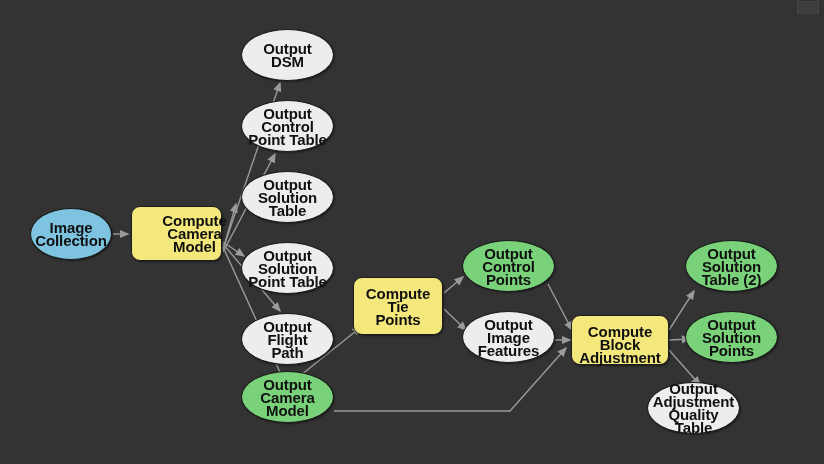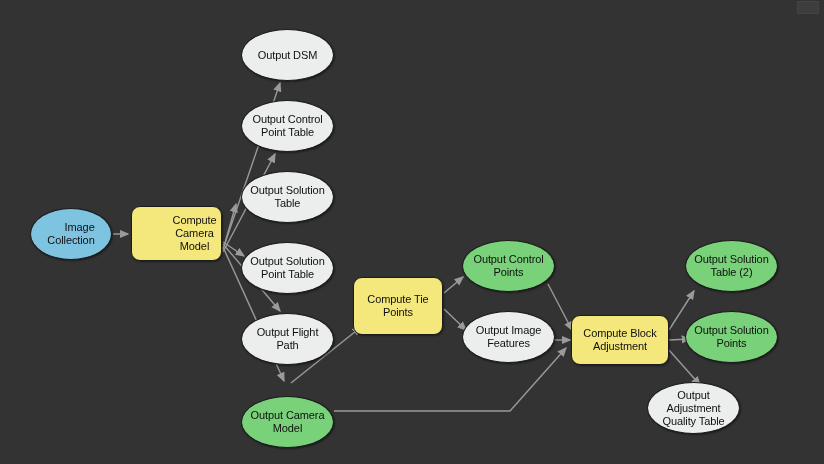--- a/index.html
+++ b/index.html
@@ -24,24 +24,25 @@
     height: 464px;
     pointer-events: none;
   }
   .node {
     position: absolute;
     display: flex;
     align-items: center;
     justify-content: center;
     text-align: center;
     color: #101010;
-    font-size: 11px;
+    font-size: 15px;
     line-height: 13px;
     box-sizing: border-box;
     letter-spacing: -0.1px;
+    font-weight: bold;
   }
   .node-label {
     display: block;
     padding: 0 6px;
     white-space: pre-line;
   }
   .node.ellipse {
     border-radius: 50%;
   }
   .node.process {
@@ -54,21 +55,20 @@
   }
   .n-data-green {
     background: #79d27a;
     border: 1px solid #1a1a1a;
     box-shadow: 1px 1px 2px rgba(0,0,0,0.45);
   }
   .n-data-blue {
     background: #7ec4e0;
     border: 1px solid #1a1a1a;
     box-shadow: 1px 1px 2px rgba(0,0,0,0.45);
-    text-align: right;
   }
   .n-process-yellow {
     background: #f4e87c;
     border: 1.5px solid #1c1c1c;
     box-shadow: 1px 1px 2px rgba(0,0,0,0.45);
   }
   #corner-widget {
     position: absolute;
     background: #3d3d3d;
     border: 1px solid #444;
@@ -134,37 +134,37 @@
 Table</span>
       </div>
       <div class="node ellipse n-data-white" style="left: 241px; top: 242px; width: 93px; height: 52px;">
         <span class="node-label">Output Solution
 Point Table</span>
       </div>
       <div class="node ellipse n-data-white" style="left: 241px; top: 313px; width: 93px; height: 52px; align-items: center;">
         <span class="node-label">Output Flight
 Path</span>
       </div>
-      <div class="node ellipse n-data-green" style="left: 241px; top: 396px; width: 93px; height: 52px;">
+      <div class="node ellipse n-data-green" style="left: 241px; top: 371px; width: 93px; height: 52px;">
         <span class="node-label">Output Camera
 Model</span>
       </div>
       <div class="node process n-process-yellow" style="left: 353px; top: 277px; width: 90px; height: 58px;">
         <span class="node-label">Compute Tie
 Points</span>
       </div>
       <div class="node ellipse n-data-green" style="left: 462px; top: 240px; width: 93px; height: 52px;">
         <span class="node-label">Output Control
 Points</span>
       </div>
       <div class="node ellipse n-data-white" style="left: 462px; top: 311px; width: 93px; height: 52px;">
         <span class="node-label">Output Image
 Features</span>
       </div>
-      <div class="node process n-process-yellow" style="left: 571px; top: 315px; width: 98px; height: 50px;">
+      <div class="node process n-process-yellow" style="left: 571px; top: 315px; width: 98px; height: 50px; align-items: flex-end;">
         <span class="node-label">Compute Block
 Adjustment</span>
       </div>
       <div class="node ellipse n-data-green" style="left: 685px; top: 240px; width: 93px; height: 52px;">
         <span class="node-label">Output Solution
 Table (2)</span>
       </div>
       <div class="node ellipse n-data-green" style="left: 685px; top: 311px; width: 93px; height: 52px;">
         <span class="node-label">Output Solution
 Points</span>

